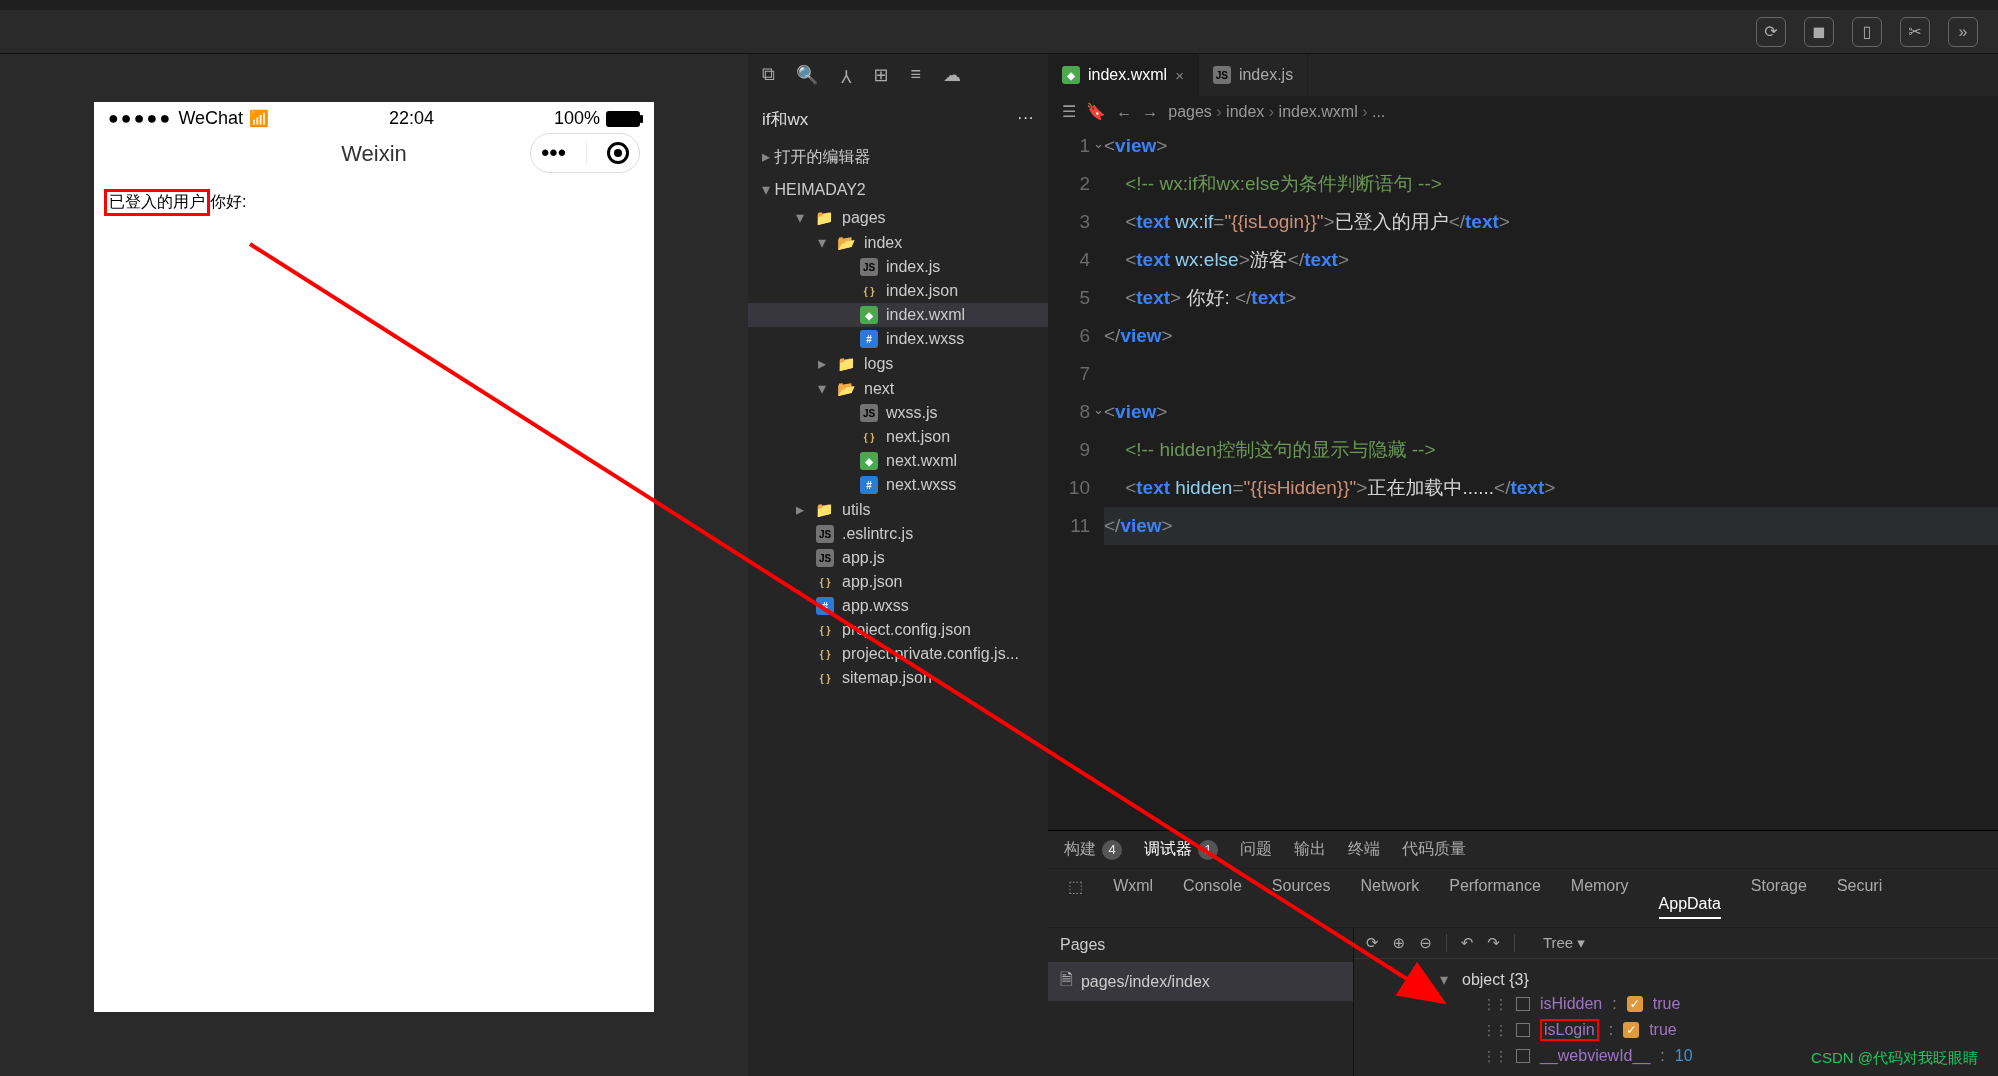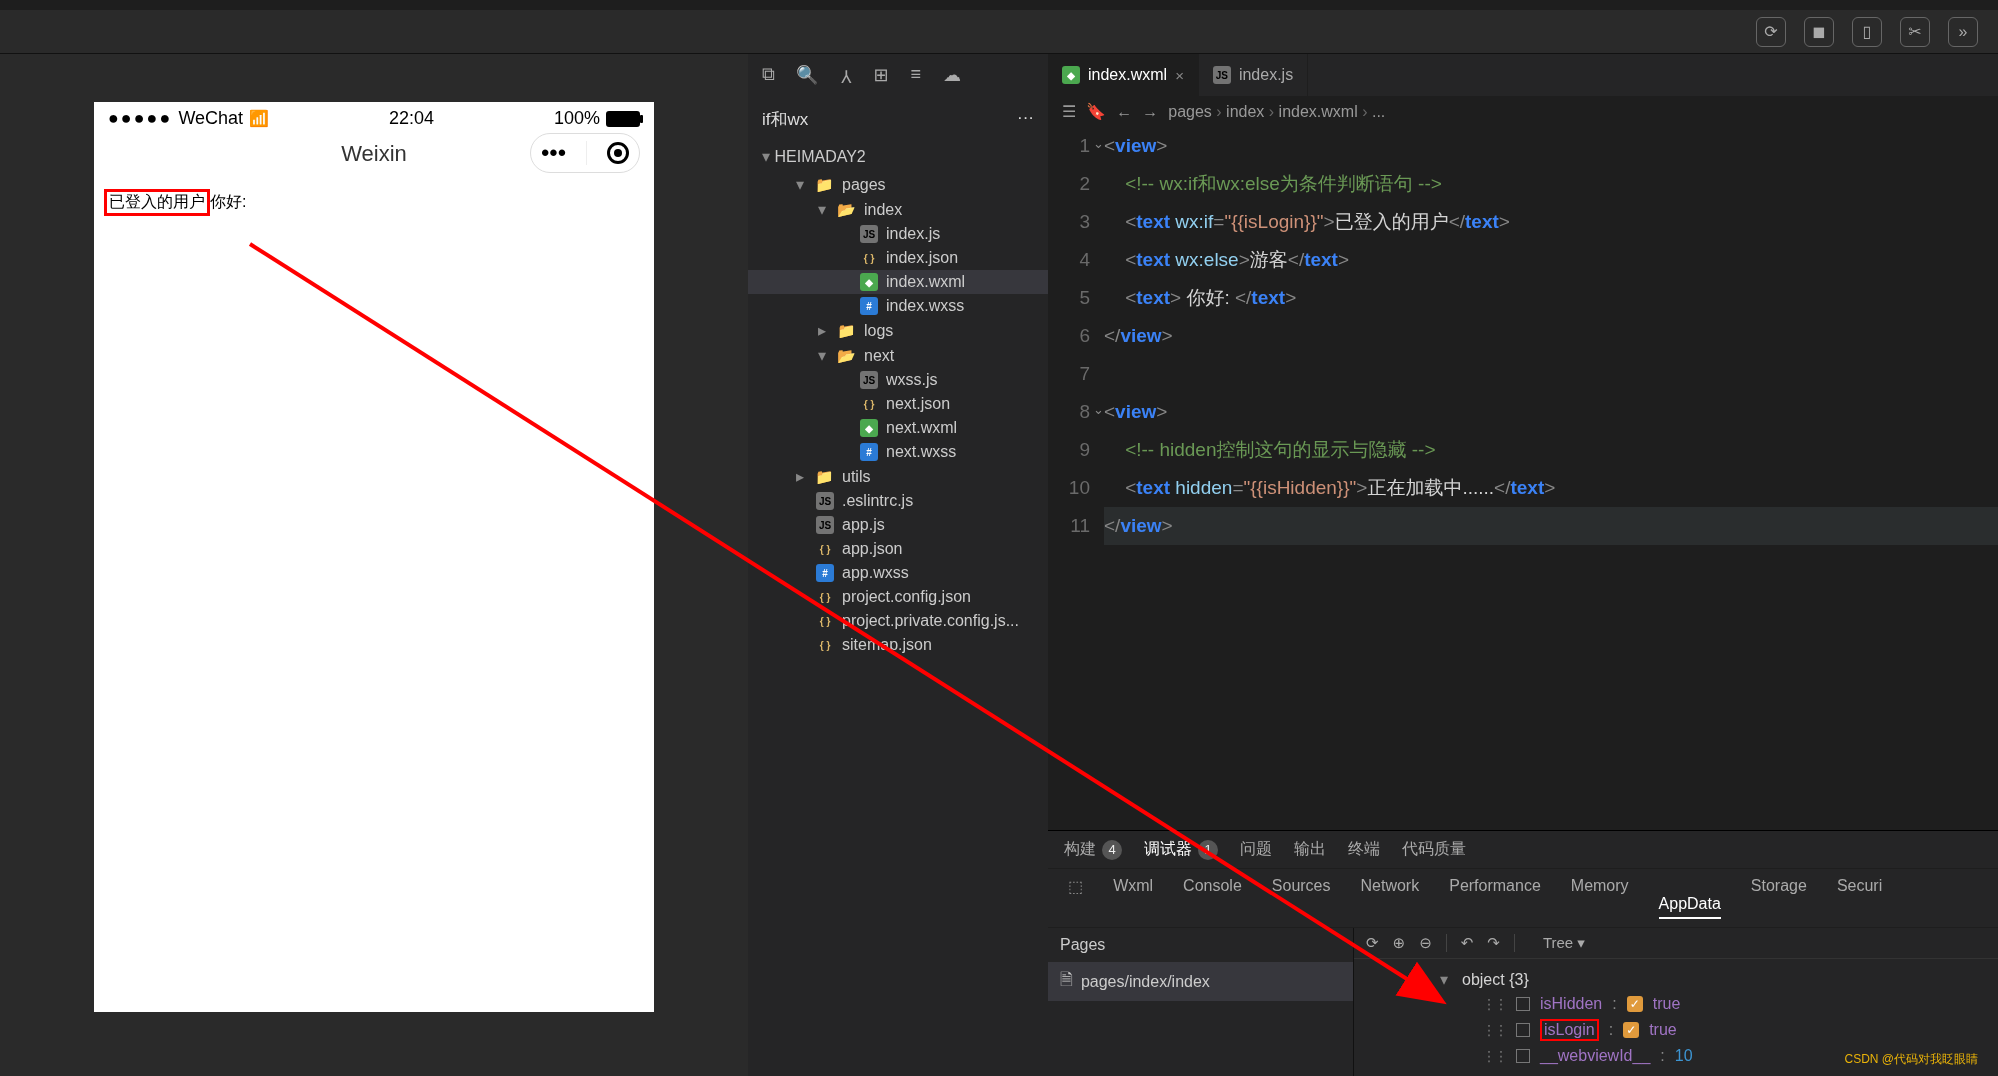--- a/index.html
+++ b/index.html
@@ -105,21 +105,21 @@
 .handle { color:#777; font-size:14px; letter-spacing:-2px; }
 .chkwrap { width: 14px; height: 14px; border: 1px solid #777; }
 .key { color:#a074c4; }
 .key.red { border: 2px solid red; padding: 0 2px; color:#a074c4; }
 .colon { color:#888; }
 .chkbx { width:16px; height:16px; background:#e09a3c; border-radius:3px; color:#fff; font-size:12px; display:flex; align-items:center; justify-content:center; }
 .boolv { color:#a074c4; }
 .numv { color:#3d95d2; }
 
 
-.credit { position:absolute; right: 20px; bottom: 8px; color:#eab308; font-size: 12px; }
+.credit { position:absolute; right: 20px; bottom: 8px; color:#22c55e; font-size: 15px; }
 
 
 .arrow-svg { position:absolute; left: 0; top: 0; pointer-events:none; }
 </style>
 </head>
 <body>
 
 <div class="topmenu"></div>
 
 <div class="toolbar">
@@ -168,20 +168,21 @@
      <span>🔍</span>
      <span>⅄</span>
      <span>⊞</span>
      <span>≡</span>
      <span>☁</span>
    </div>
    <div class="exp-title">
         <span>if和wx</span>
         <span>···</span>
       </div>
+   <div class="exp-sec caret">打开的编辑器</div>
    <div class="exp-sec open">HEIMADAY2</div>
    <div class="tree" id="tree">
         <div class="node d1">
           <span class="chev">▾</span>
           <span class="fi fold"></span>
           <span>pages</span>
         </div>
         <div class="node d2">
           <span class="chev">▾</span>
           <span class="fi foldg"></span>

